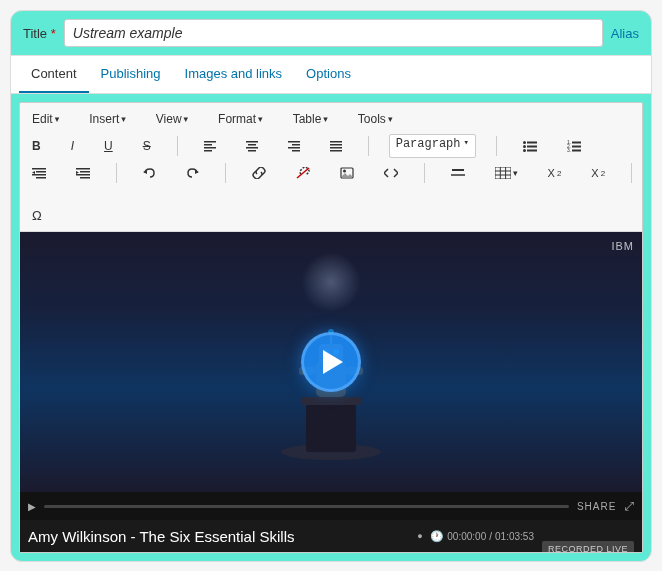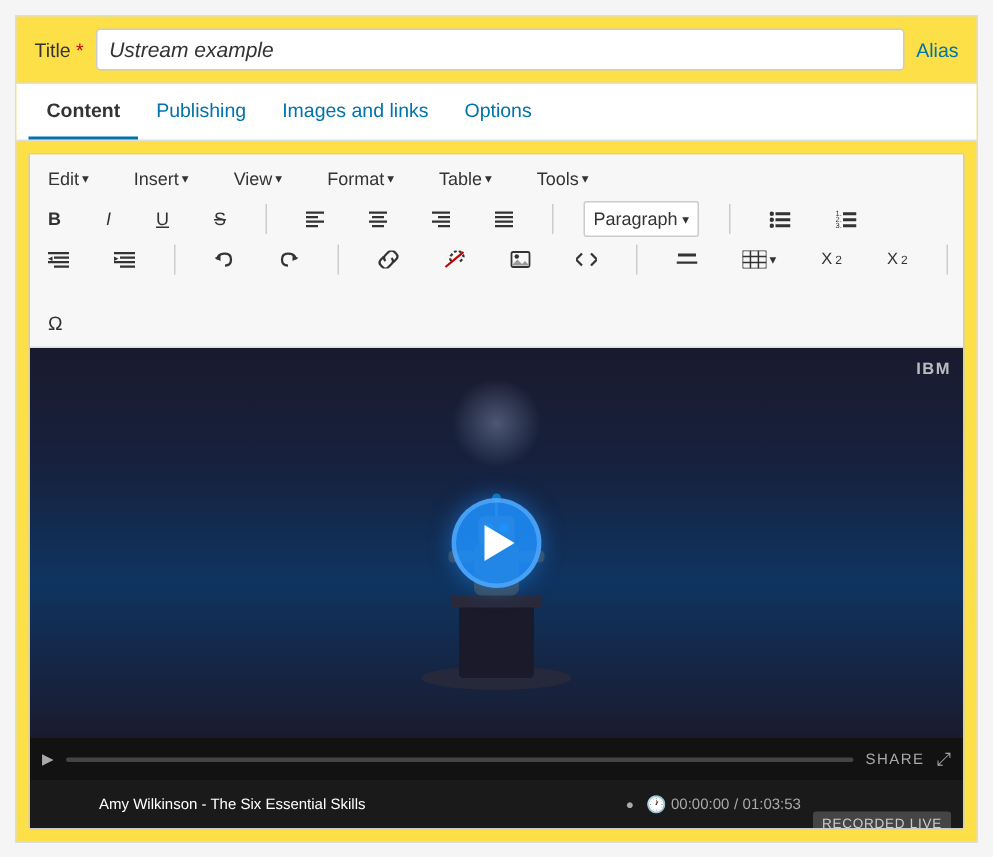--- a/index.html
+++ b/index.html
@@ -3,23 +3,23 @@
   <meta charset="utf-8">
   <style>
     * { box-sizing: border-box; margin: 0; padding: 0; }
     body {
       font-family: Arial, sans-serif;
       font-size: 13px;
       background: #f5f5f5;
       padding: 10px;
     }
     .page-wrapper {
-      background: #fde047;
+      background: #5eead4;
       border: 1px solid #ddd;
-      border-radius: 0;
+      border-radius: 12px;
       max-width: 662px;
     }
     
     .title-row {
       display: flex;
       align-items: center;
       padding: 8px 12px;
       gap: 8px;
       border-bottom: 1px solid #e0e0e0;
     }
@@ -57,21 +57,21 @@
       padding: 10px 12px;
       font-size: 13px;
       cursor: pointer;
       color: #0073aa;
       border-bottom: 2px solid transparent;
       text-decoration: none;
     }
     .tab.active {
       color: #333;
       border-bottom: 2px solid #0073aa;
-      font-weight: 700;
+      font-weight: 400;
     }
     
     .editor-wrapper {
       border: 1px solid #ccc;
       margin: 8px;
       border-radius: 2px;
     }
     
     .toolbar {
       background: #f7f7f7;
@@ -106,23 +106,23 @@
     .toolbar-btn.strikethrough { text-decoration: line-through; }
     .dropdown-btn {
       background: #fff;
       border: 1px solid #ccc;
       border-radius: 2px;
       padding: 2px 6px;
       cursor: pointer;
       font-size: 12px;
       color: #333;
       display: inline-flex;
-      align-items: center;
       gap: 3px;
       height: 24px;
+      font-family: Liberation Mono, monospace;
     }
     .chevron { font-size: 9px; }
     .divider-v {
       width: 1px;
       height: 20px;
       background: #ccc;
       margin: 0 2px;
     }
     
     .editor-content {
@@ -170,21 +170,21 @@
       border-left: 20px solid #fff;
       margin-left: 4px;
     }
     
     .ibm-logo {
       position: absolute;
       top: 8px;
       right: 8px;
       color: rgba(255,255,255,0.7);
       font-size: 11px;
-      font-weight: bold;
+      font-weight: normal;
       letter-spacing: 1px;
       padding-left: 17px;
     }
     
     .video-controls {
       background: rgba(20,20,20,0.9);
       height: 28px;
       display: flex;
       align-items: center;
       padding: 0 8px;
@@ -217,26 +217,25 @@
     .video-info-bar {
       background: #1a1a1a;
       height: 32px;
       display: flex;
       align-items: center;
       padding: 0 8px;
       gap: 8px;
     }
     .video-title {
       color: #fff;
-      font-size: 10px;
+      font-size: 15px;
       flex: 1;
       white-space: nowrap;
       overflow: hidden;
       text-overflow: ellipsis;
-      margin-left: 38px;
     }
     .video-clock {
       color: #aaa;
       font-size: 10px;
       display: flex;
       align-items: center;
       gap: 3px;
     }
     .clock-icon {
       font-size: 11px;

